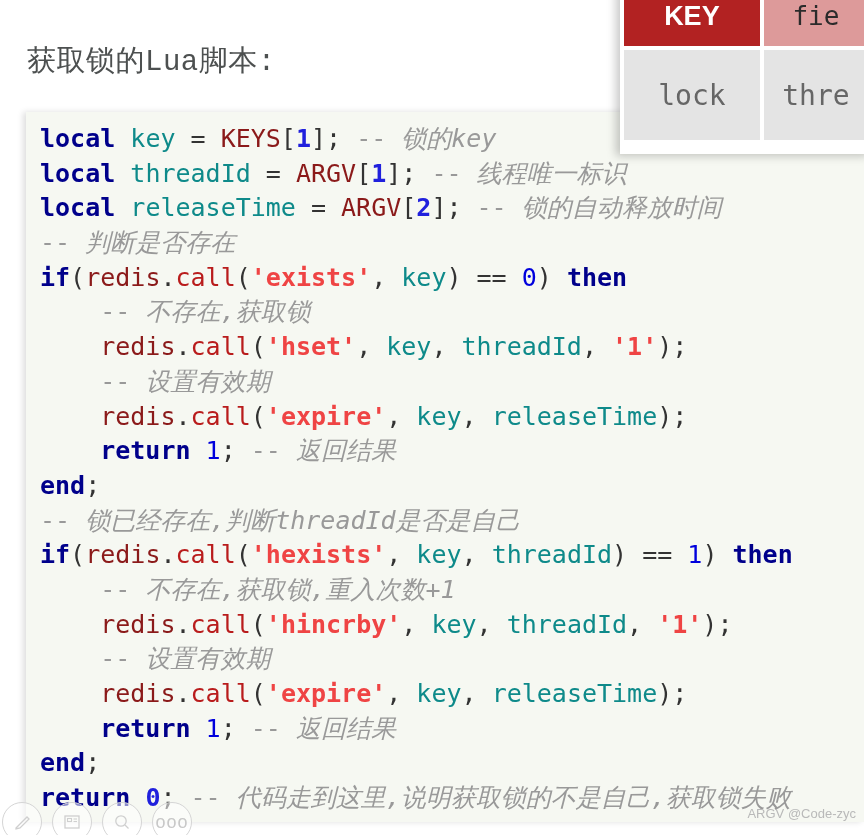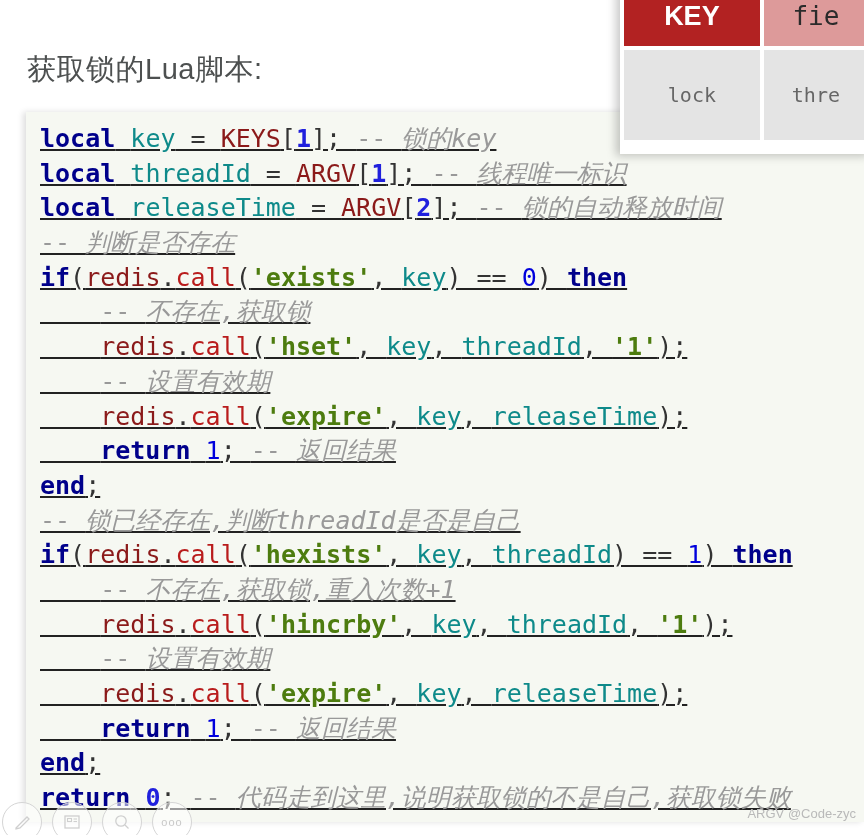--- a/index.html
+++ b/index.html
@@ -12,26 +12,27 @@
     background: #ffffff;
     font-family: "Liberation Sans", "DejaVu Sans", sans-serif;
     overflow: hidden;
     position: relative;
   }
 
   
   #slide-title {
     position: absolute;
     left: 27px;
-    top: 52px;
+    top: 46px;
     font-size: 29px;
     line-height: 1.2;
     color: #4d5050;
     letter-spacing: 0.5px;
     white-space: nowrap;
+    font-family: Liberation Mono, monospace;
   }
 
   
   #code-block {
     position: absolute;
     left: 26px;
     top: 112px;
     width: 838px;
     height: 710px;
     background: #f6f8f2;
@@ -39,30 +40,29 @@
     overflow: hidden;
     box-sizing: border-box;
     padding: 10px 0 0 14px;
   }
   #code-lines {
     font-family: "DejaVu Sans Mono", "Liberation Mono", monospace;
     font-size: 25px;
     line-height: 34.7px;
     white-space: pre;
     color: #222222;
-    text-decoration: underline;
   }
   .ln { display: block; height: 34.7px; }
 
   
   .kw   { color: #00008b; font-weight: bold; }          
   .var  { color: #0e8a8a; }                              
   .glob { color: #8b1a1a; }                              
   .fn   { color: #b91c1c; }                              
-  .str  { color: #4d7c0f; font-weight: bold; text-align: center; }           
+  .str  { color: #ef4444; font-weight: bold; text-align: center; }           
   .num  { color: #2020dd; font-weight: bold; }           
   .num2 { color: #0000dd; }                              
   .punc { color: #333333; }
   .cmt  { color: #999999; font-style: italic; }
   .cmtd { color: #999999; }
 
   
   #overlay-panel {
     position: absolute;
     left: 620px;
@@ -95,21 +95,21 @@
   .ov-head-field {
     width: 132px; height: 60px;
     background: #dd9a9a;
     color: #2b2b2b;
     font-size: 26px;
   }
   .ov-body-cell {
     width: 172px; height: 90px;
     background: #e4e4e4;
     color: #666666;
-    font-size: 20px;
+    font-size: 28px;
   }
   .ov-body-cell.second { width: 132px; }
 
   
   #bottom-toolbar {
     position: absolute;
     left: 0;
     bottom: -6px;
     height: 38px;
     display: flex;
@@ -122,21 +122,21 @@
     width: 38px; height: 38px;
     border-radius: 50%;
     border: 1px solid #d5d5d5;
     background: rgba(255,255,255,0.55);
     display: flex;
     align-items: center;
     justify-content: center;
     color: #cfcfcf;
   }
   .tool-btn svg { display: block; }
-  .dots { font-size: 11px; color: #c8c8c8; letter-spacing: 1px; line-height: 1; }
+  .dots { font-size: 18px; color: #c8c8c8; letter-spacing: 1px; line-height: 1; }
 
   
   #watermark {
     position: absolute;
     right: 8px;
     bottom: 14px;
     font-size: 13px;
     color: #b9b9b9;
     font-family: "Liberation Sans", "DejaVu Sans", sans-serif;
     white-space: nowrap;

